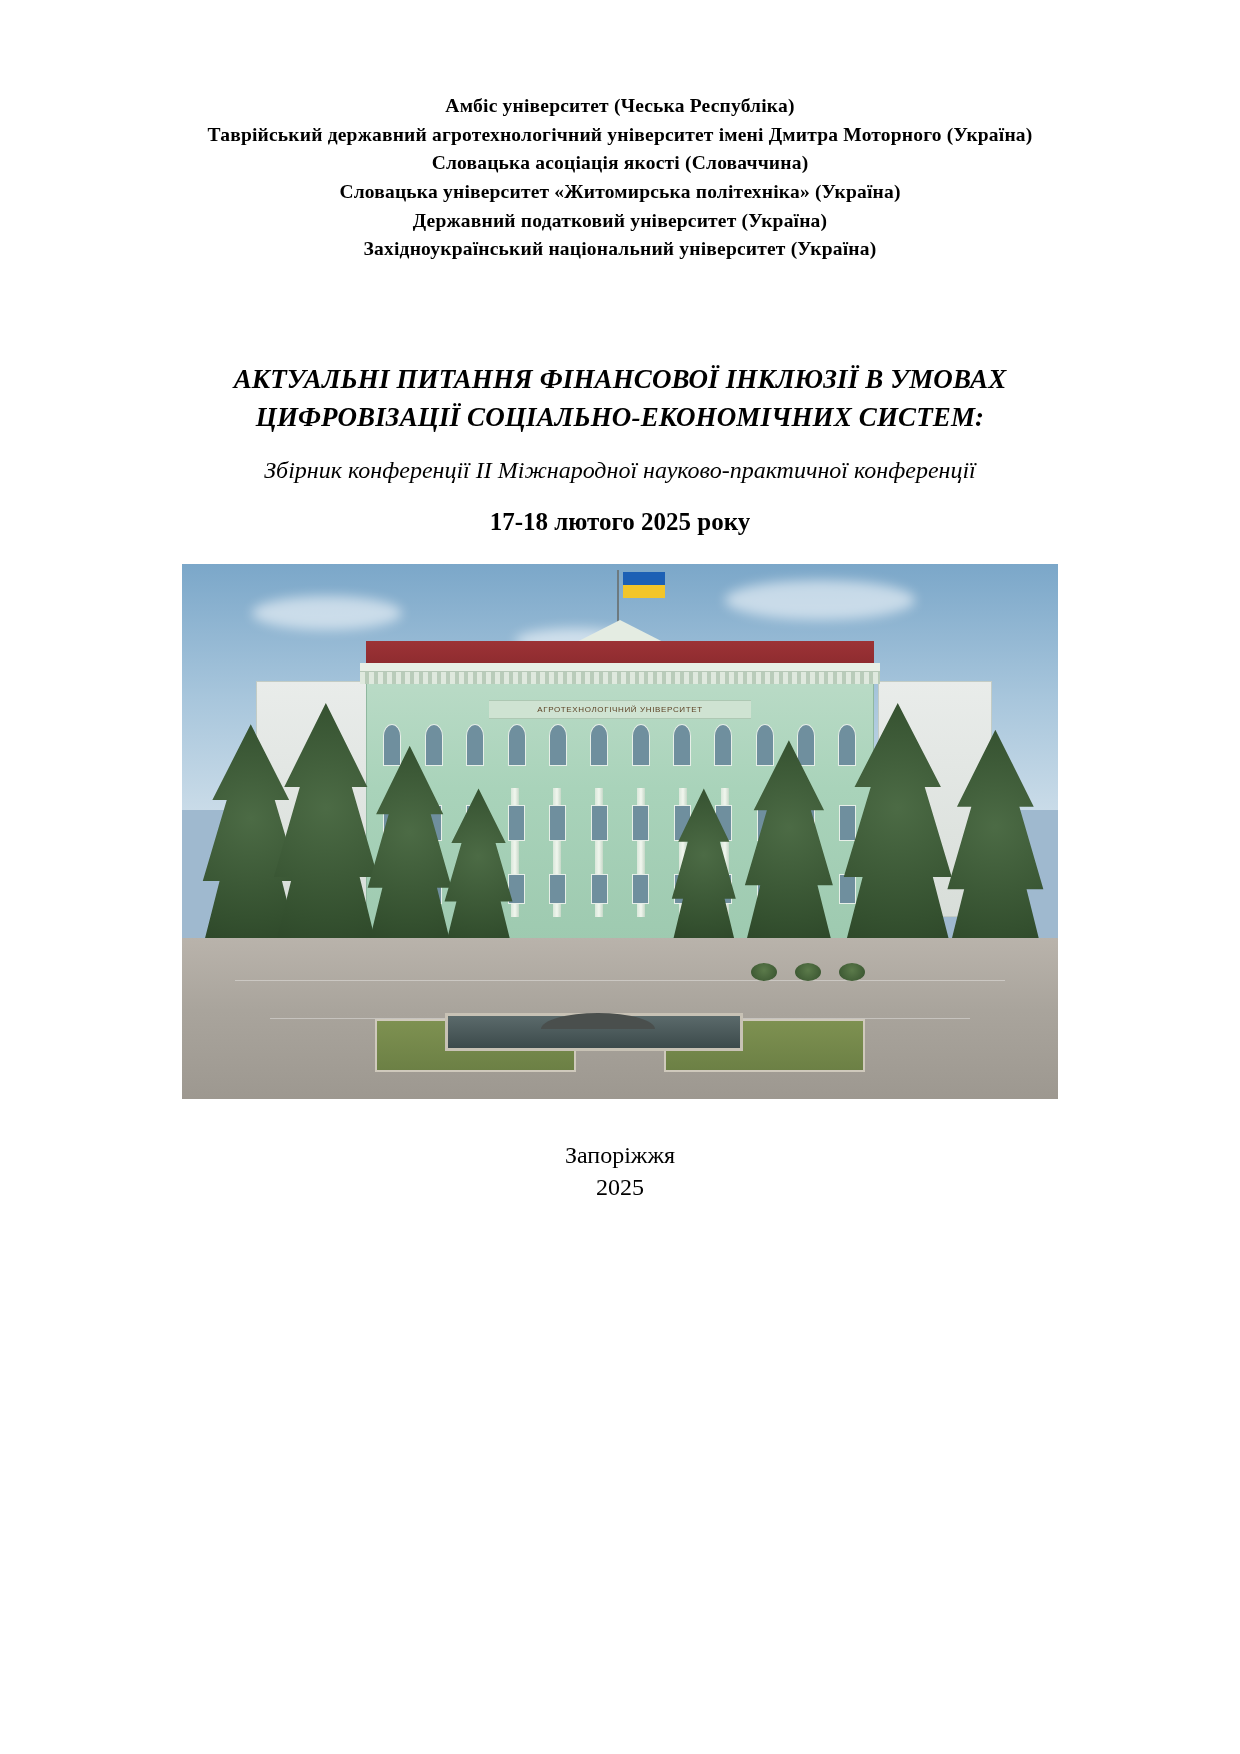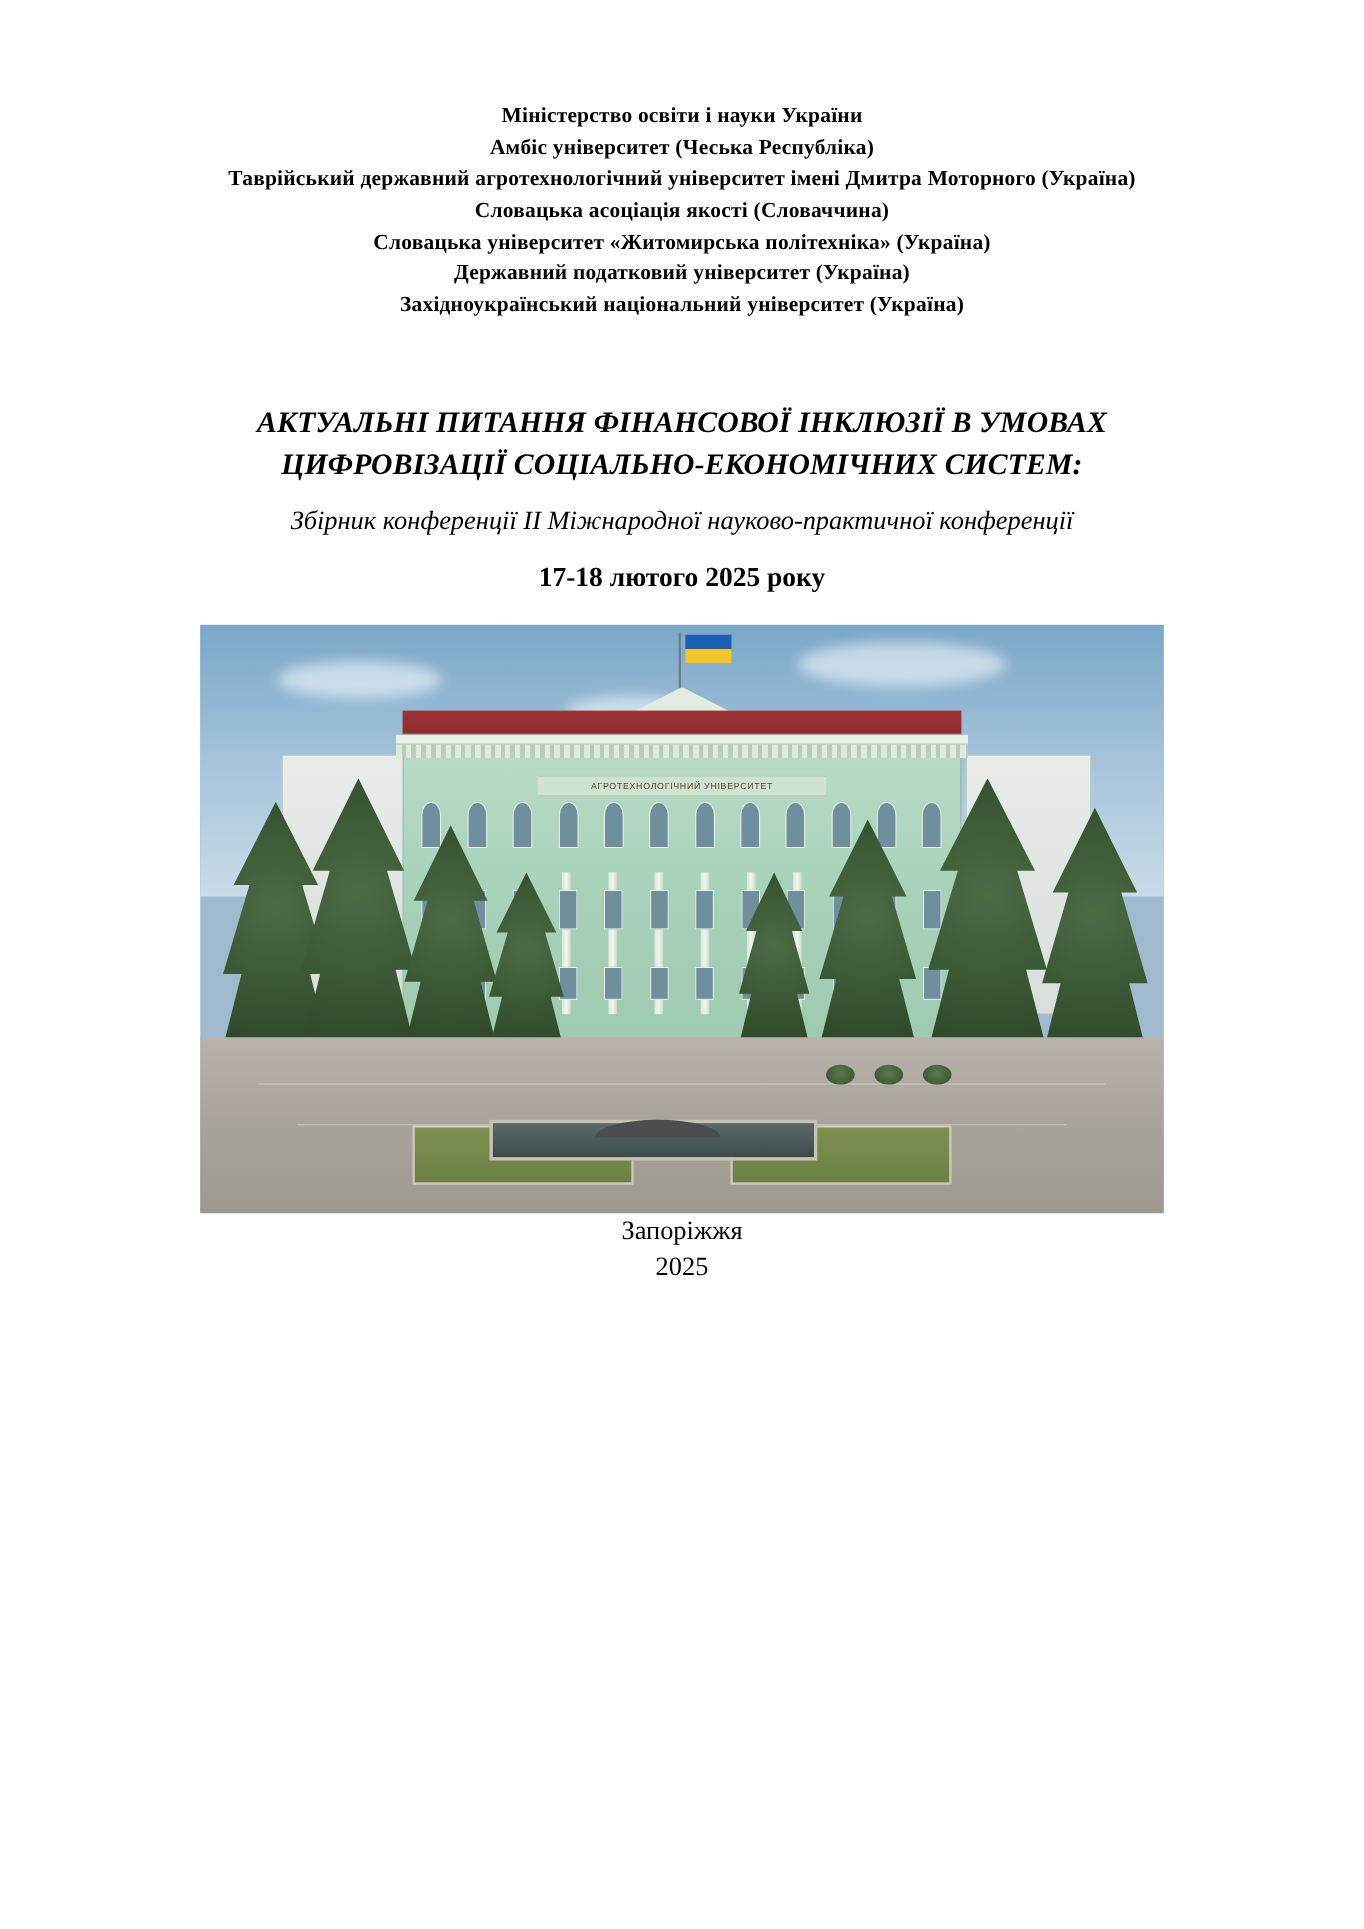--- a/index.html
+++ b/index.html
@@ -33,21 +33,21 @@
     font-size: 19.5px;
     line-height: 1.47;
     letter-spacing: 0.01em;
   }
   .organizers div {
     white-space: nowrap;
   }
 
   
   .title-block {
-    margin-top: 72px;
+    margin-top: 96px;
     width: 100%;
     text-align: center;
   }
   .conf-title {
     font-style: italic;
     font-weight: bold;
     font-size: 27px;
     line-height: 1.42;
     letter-spacing: 0.005em;
   }
@@ -246,32 +246,32 @@
     border-radius: 50% 50% 0 0 / 100% 100% 0 0;
   }
   .bush {
     position: absolute;
     background: radial-gradient(circle at 50% 40%, #5b7a4a, #35502d);
     border-radius: 50%;
   }
 
   
   .footer {
+    margin-top: 40px;
     text-align: center;
     font-size: 24px;
     line-height: 1.35;
   }
 </style>
 </head>
 <body>
 
 <div class="page">
 
   <div class="organizers">
-    <div>Міністерство освіти і науки України</div>
     <div>Амбіс університет (Чеська Республіка)</div>
     <div>Таврійський державний агротехнологічний університет імені Дмитра Моторного (Україна)</div>
     <div>Словацька асоціація якості (Словаччина)</div>
     <div>Словацька університет «Житомирська політехніка» (Україна)</div>
     <div>Державний податковий університет (Україна)</div>
     <div>Західноукраїнський національний університет (Україна)</div>
   </div>
 
   <div class="title-block">
     <div class="conf-title">

